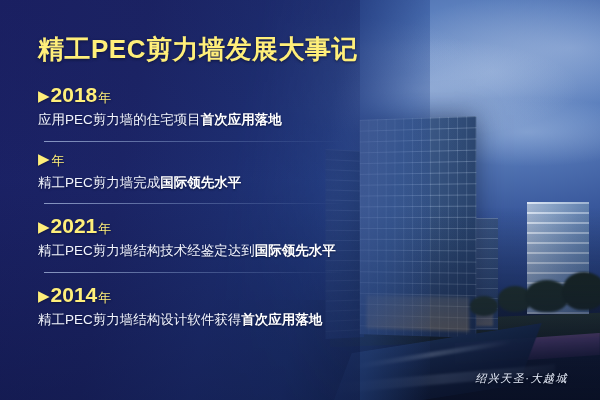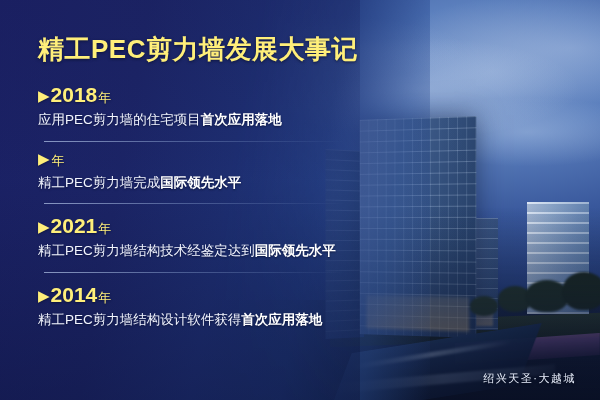--- a/index.html
+++ b/index.html
@@ -168,24 +168,25 @@
     white-space:nowrap;
   }
   .tl-line b{font-weight:bold;color:#ffffff;text-align:center;}
 
   .tl-div{
     height:1px;margin:11px 0 11px 6px;width:300px;
     background:linear-gradient(90deg,rgba(182,200,235,.70) 0%,rgba(150,175,220,.40) 45%,rgba(130,160,210,0) 100%);
   }
 
   .watermark{
-    position:absolute;right:24px;bottom:14px;
+    position:absolute;right:32px;bottom:14px;
     font-size:11px;color:#e8eefb;letter-spacing:1.5px;
     text-shadow:0 1px 3px rgba(4,8,24,.85);
     white-space:nowrap;
+    font-style:italic;
   }
 </style>
 </head>
 <body>
 
 <div id="poster">
 
   <div class="bg-layer bg-sky"></div>
   <div class="bg-layer bg-clouds"></div>
   <div class="bg-ground"></div>

